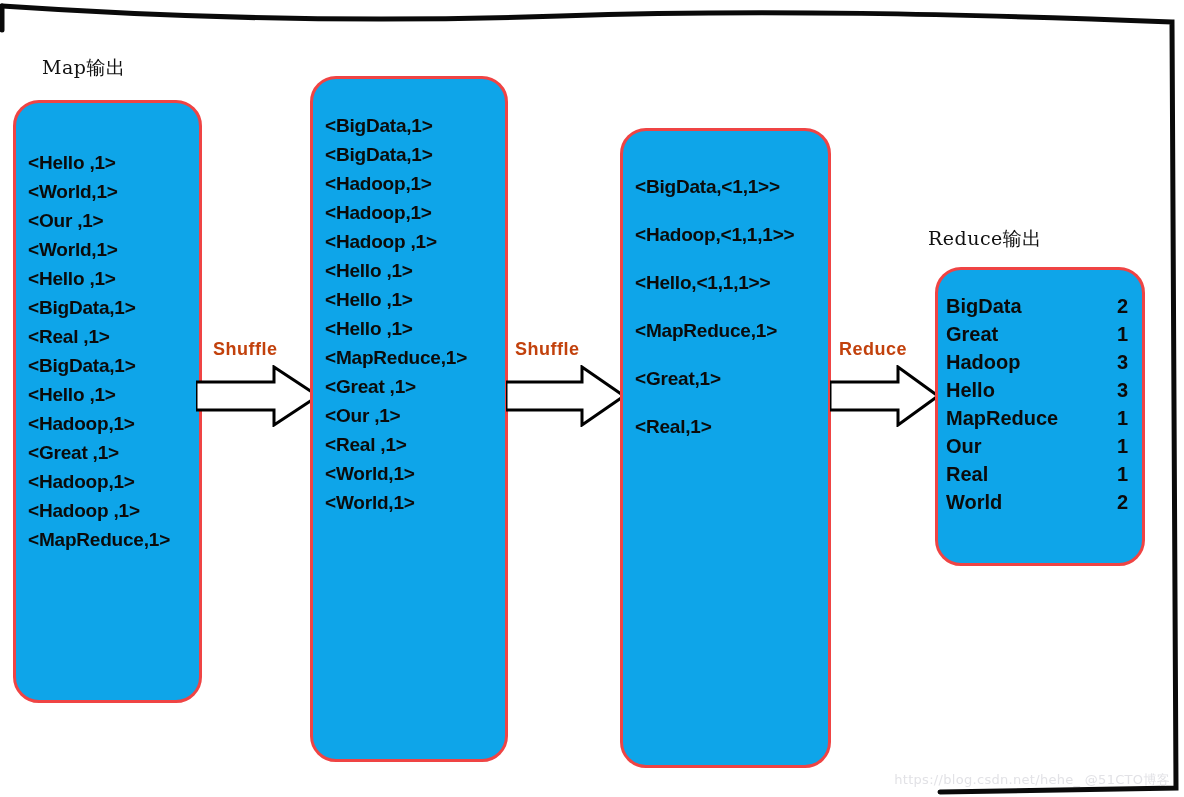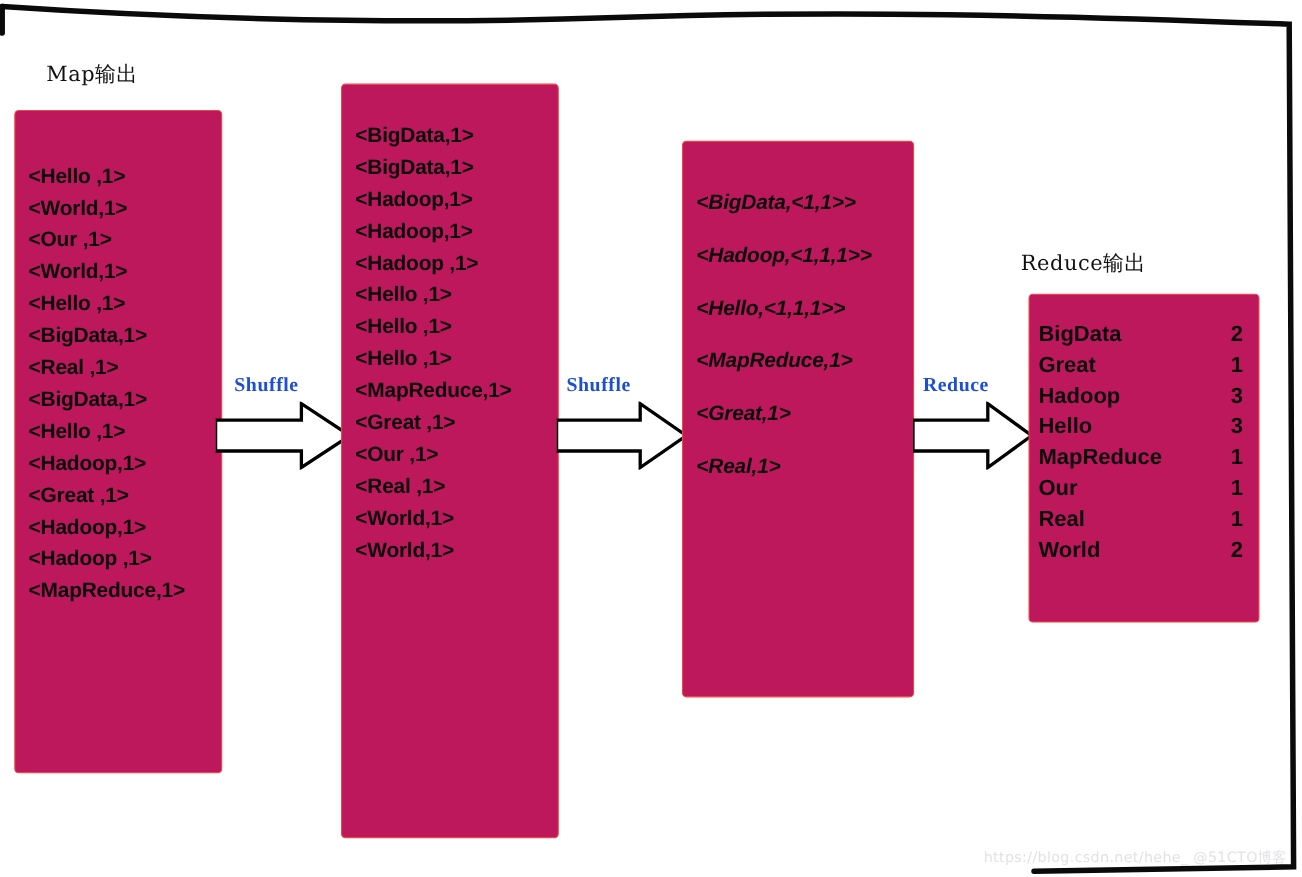--- a/index.html
+++ b/index.html
@@ -18,23 +18,23 @@
   
   .scan-frame {
     position: absolute;
     left: 0; top: 0;
     width: 1184px; height: 797px;
     pointer-events: none;
   }
   
   .stage-box {
     position: absolute;
-    border: 1px solid #ef4444;
-    border-radius: 4px;
-    background: #be185d;
+    border: 3px solid #ef4444;
+    border-radius: 26px;
+    background: #0ea5e9;
     box-sizing: border-box;
   }
   .stage-title {
     position: absolute;
     font-family: "DejaVu Serif", serif;
     font-weight: normal;
     font-size: 19px;
     color: #111111;
     letter-spacing: 0.5px;
     white-space: nowrap;
@@ -65,24 +65,24 @@
     font-weight: bold;
     color: #0b0b0b;
     padding: 0 8px 0 2px;
   }
   .out-row .cnt { font-weight: bold; }
 
   
   .arrow-wrap { position: absolute; }
   .arrow-label {
     position: absolute;
-    font-family: Liberation Serif, serif;
+    font-family: Liberation Sans, sans-serif;
     font-weight: bold;
     font-size: 18px;
-    color: #1d4ed8;
+    color: #c2410c;
     white-space: nowrap;
     letter-spacing: 0.5px;
   }
   
   .watermark {
     position: absolute;
     right: 14px;
     bottom: 8px;
     font-size: 13px;
     color: #e2e2e6;
@@ -159,21 +159,21 @@
     </div>
   </div>
 
   <div class="arrow-label" style="left:515px; top:339px;">Shuffle</div>
   <div class="arrow-wrap" style="left:506px; top:365px; width:120px; height:62px;">
     <svg width="120" height="62" viewBox="0 0 120 62" xmlns="http://www.w3.org/2000/svg">
       <path d="M0 17 L76 17 L76 2 L118 31 L76 60 L76 45 L0 45 Z" fill="#ffffff" stroke="#000000" stroke-width="3" stroke-linejoin="miter"></path>
     </svg>
   </div>
 
-  <div class="stage-box" style="left:620px; top:128px; width:211px; height:506px;font-style:italic;">
+  <div class="stage-box" style="left:620px; top:128px; width:211px; height:640px;">
     <div class="kv-list" style="top:32px;">
       <div class="kv-line spaced">&lt;BigData,&lt;1,1&gt;&gt;</div>
       <div class="kv-line spaced">&lt;Hadoop,&lt;1,1,1&gt;&gt;</div>
       <div class="kv-line spaced">&lt;Hello,&lt;1,1,1&gt;&gt;</div>
       <div class="kv-line spaced">&lt;MapReduce,1&gt;</div>
       <div class="kv-line spaced">&lt;Great,1&gt;</div>
       <div class="kv-line spaced">&lt;Real,1&gt;</div>
     </div>
   </div>
 

